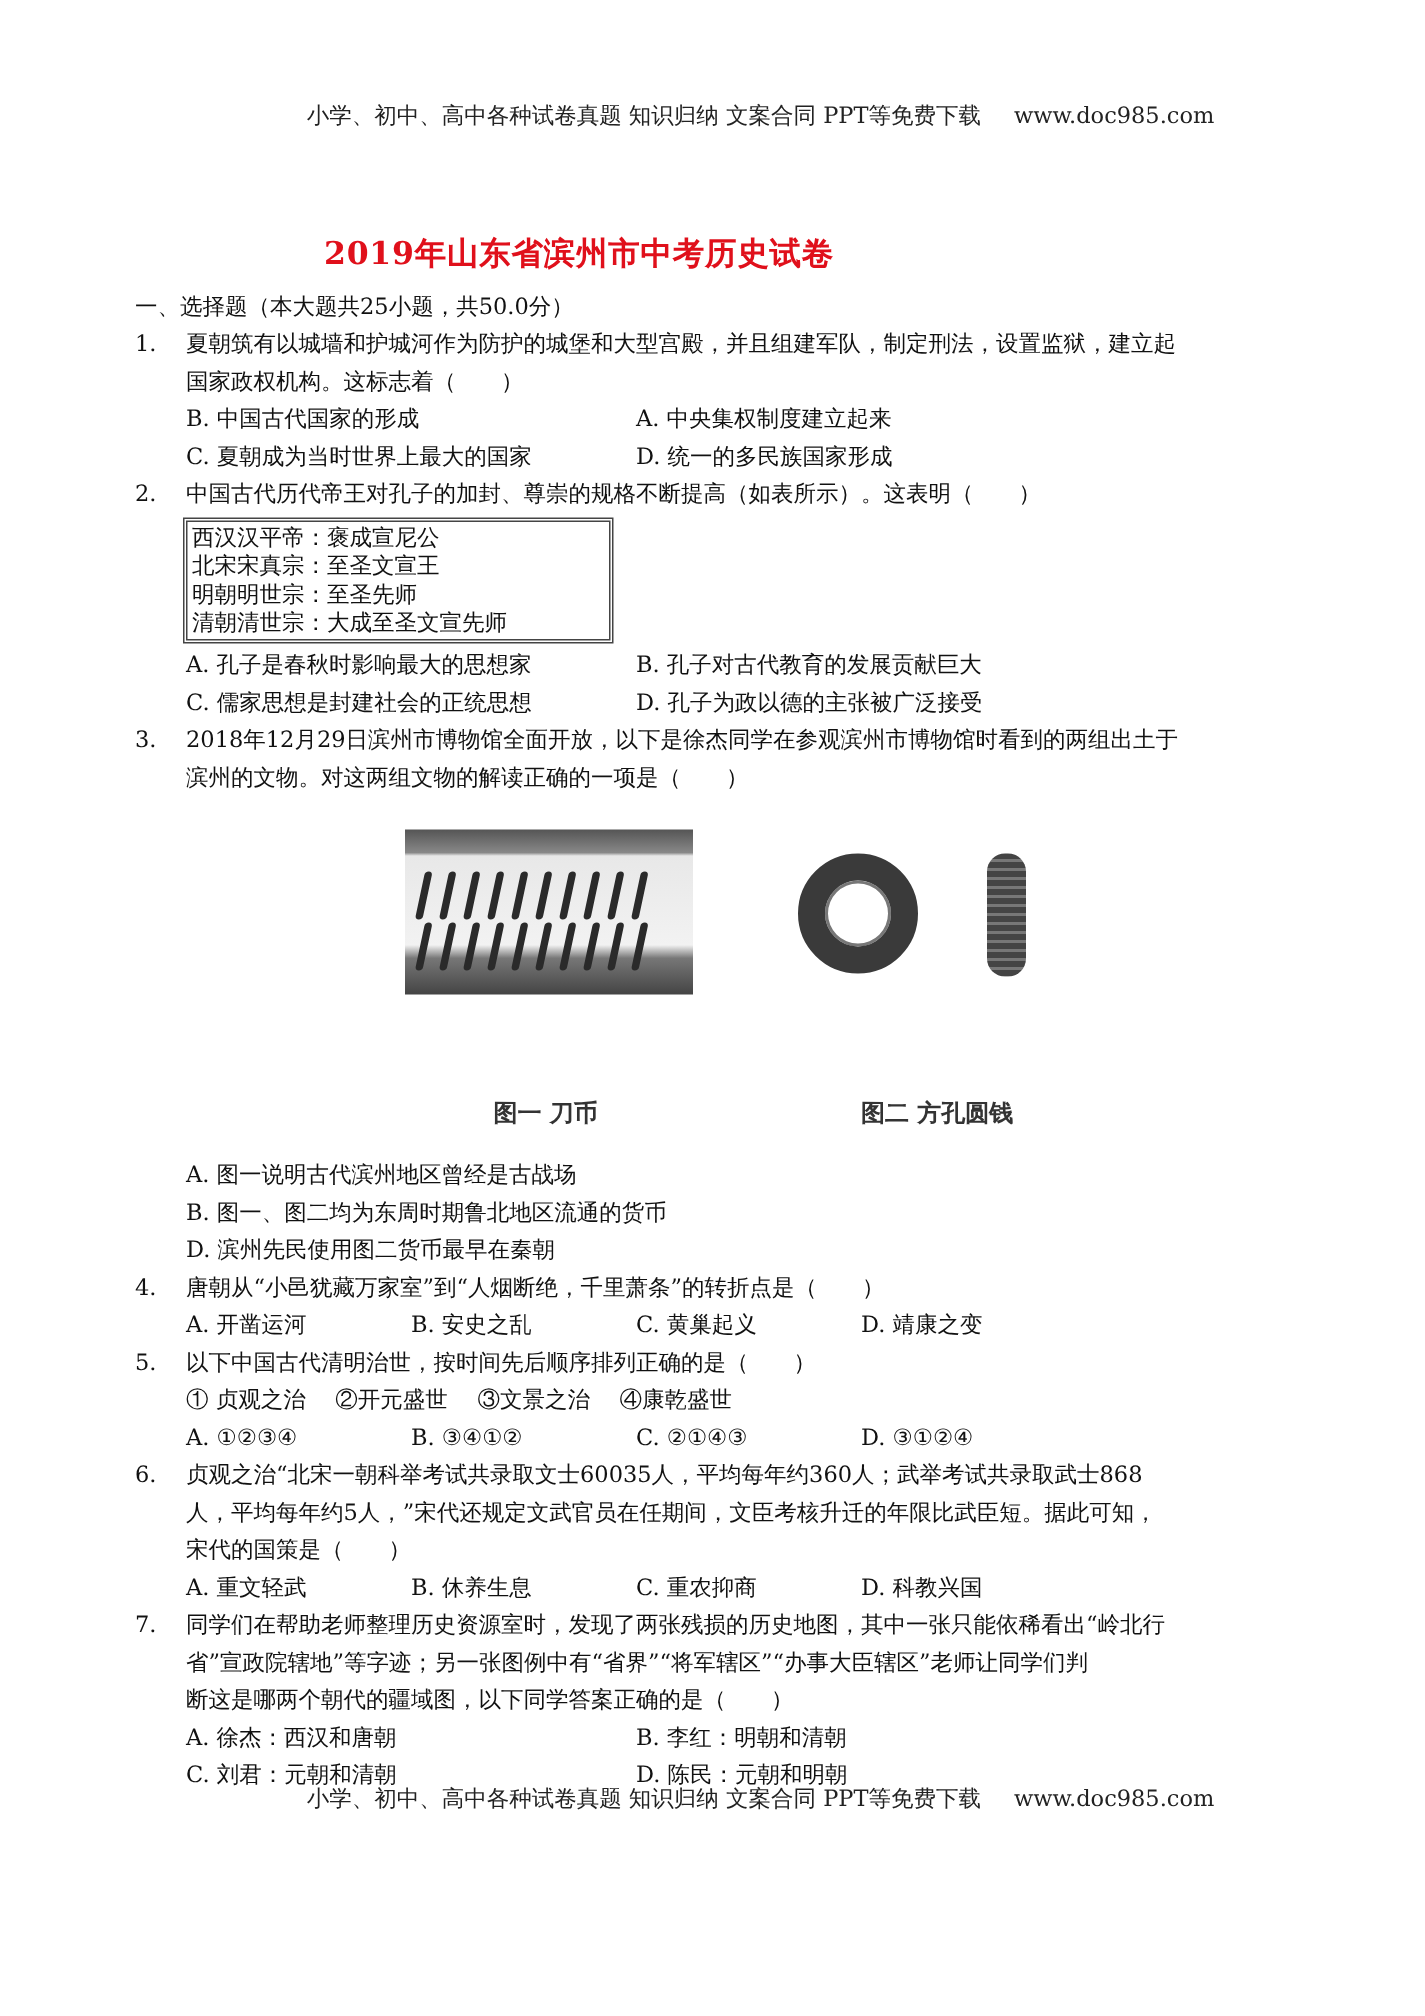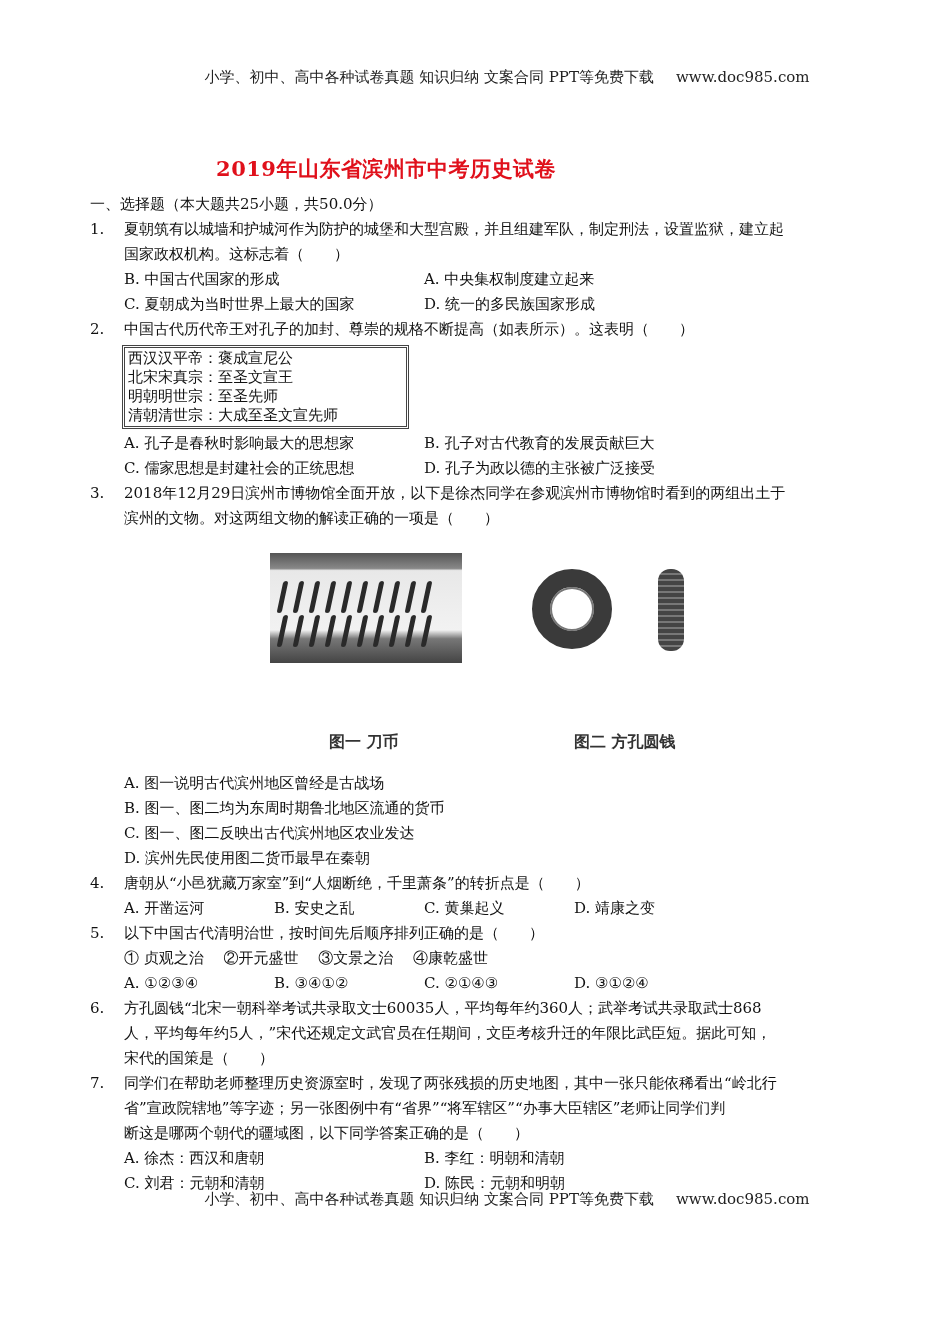--- a/index.html
+++ b/index.html
@@ -112,21 +112,20 @@
           <div class="blade" style="left:154px;top:62px"></div>
       </div>
       <div class="ring"></div>
       <div class="stack"></div>
       <div class="cap cap1">图一 刀币</div>
       <div class="cap cap2">图二 方孔圆钱</div>
     </div>
     <div>
       <div class="opt">A. 图一说明古代滨州地区曾经是古战场</div>
       <div class="opt">B. 图一、图二均为东周时期鲁北地区流通的货币</div>
-      <div class="opt">C. 图一、图二反映出古代滨州地区农业发达</div>
       <div class="opt">D. 滨州先民使用图二货币最早在秦朝</div>
     </div>
   </div>
 
   <div class="q">
     <span class="num">4.</span>
     <div>唐朝从“小邑犹藏万家室”到“人烟断绝，千里萧条”的转折点是（　　）</div>
     <div class="opts4">
       <div class="opt">A. 开凿运河</div>
       <div class="opt">B. 安史之乱</div>
@@ -142,23 +141,29 @@
     <div class="opts4">
       <div class="opt">A. ①②③④</div>
       <div class="opt">B. ③④①②</div>
       <div class="opt">C. ②①④③</div>
       <div class="opt">D. ③①②④</div>
     </div>
   </div>
 
   <div class="q">
     <span class="num">6.</span>
-    <div>方孔圆钱“北宋一朝科举考试共录取文士60035人，平均每年约360人；武举考试共录取武士868</div>
+    <div>贞观之治“北宋一朝科举考试共录取文士60035人，平均每年约360人；武举考试共录取武士868</div>
     <div>人，平均每年约5人，”宋代还规定文武官员在任期间，文臣考核升迁的年限比武臣短。据此可知，</div>
     <div>宋代的国策是（　　）</div>
+    <div class="opts4">
+      <div class="opt">A. 重文轻武</div>
+      <div class="opt">B. 休养生息</div>
+      <div class="opt">C. 重农抑商</div>
+      <div class="opt">D. 科教兴国</div>
+    </div>
   </div>
 
   <div class="q">
     <span class="num">7.</span>
     <div>同学们在帮助老师整理历史资源室时，发现了两张残损的历史地图，其中一张只能依稀看出“岭北行</div>
     <div>省”宣政院辖地”等字迹；另一张图例中有“省界”“将军辖区”“办事大臣辖区”老师让同学们判</div>
     <div>断这是哪两个朝代的疆域图，以下同学答案正确的是（　　）</div>
     <div class="opts2">
       <div class="opt">A. 徐杰：西汉和唐朝</div>
       <div class="opt">B. 李红：明朝和清朝</div>

